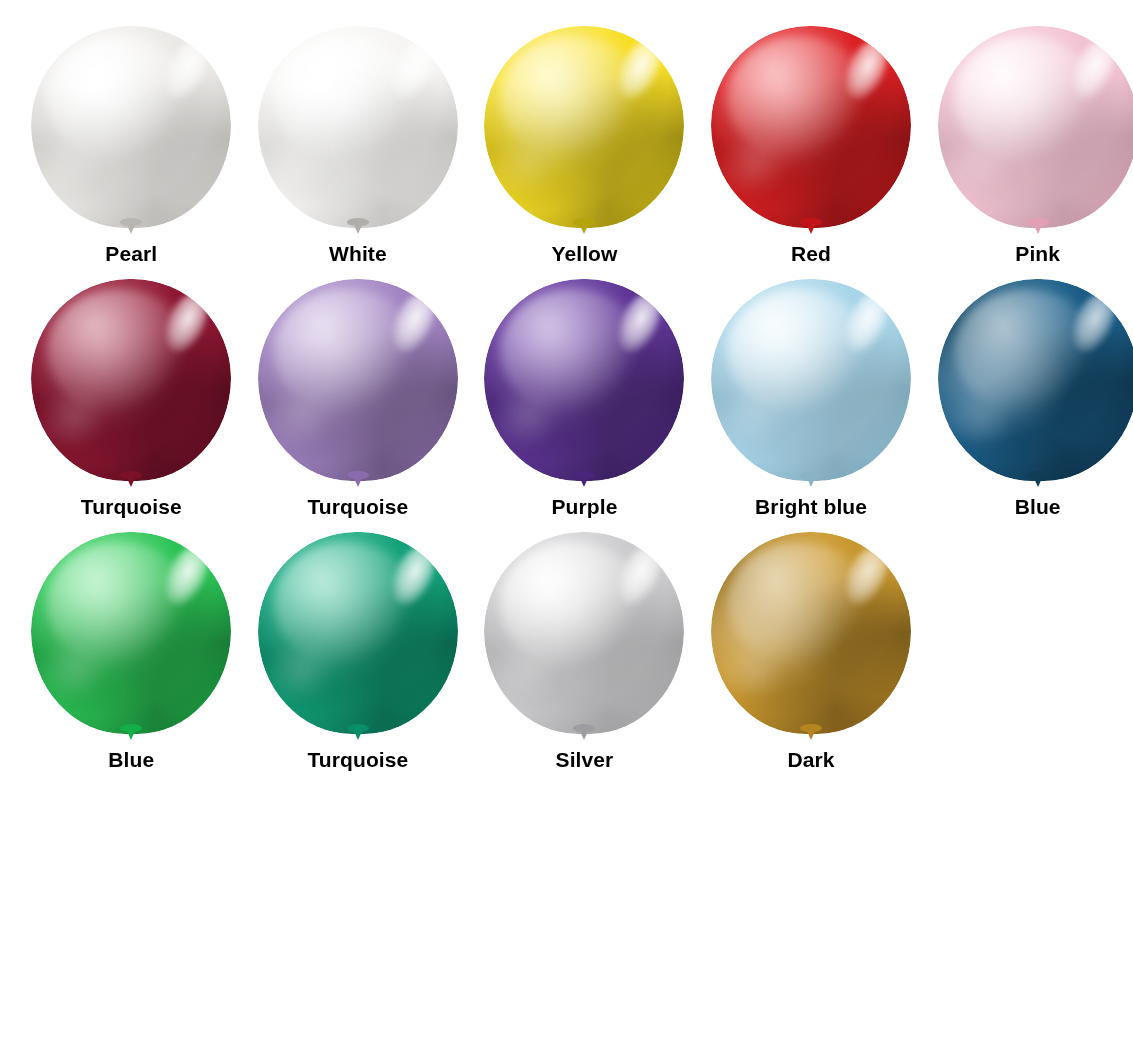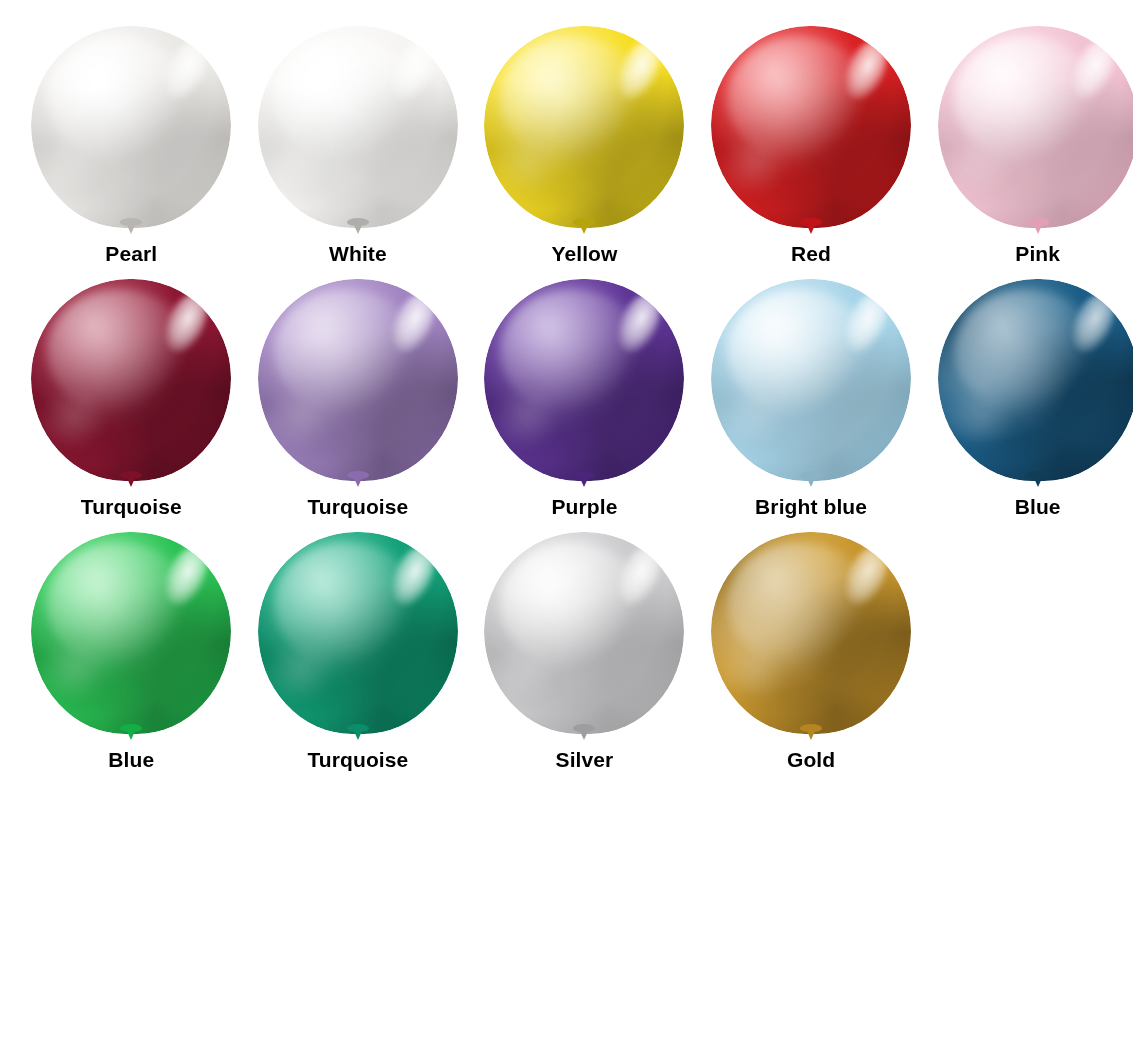--- a/index.html
+++ b/index.html
@@ -413,15 +413,15 @@
           <div class="shade"></div>
           <div class="bounce"></div>
           <div class="sheen"></div>
           <div class="spec"></div>
         </div>
         <div class="neck">
           <div class="lip" style="background: rgb(181, 134, 31);"></div>
           <div class="tip" style="border-top-color: rgb(181, 134, 31);"></div>
         </div>
       </div>
-      <div class="label">Gold</div>
+      <div class="label">Dark</div>
     </div>
   </div>
 
 </body></html>

